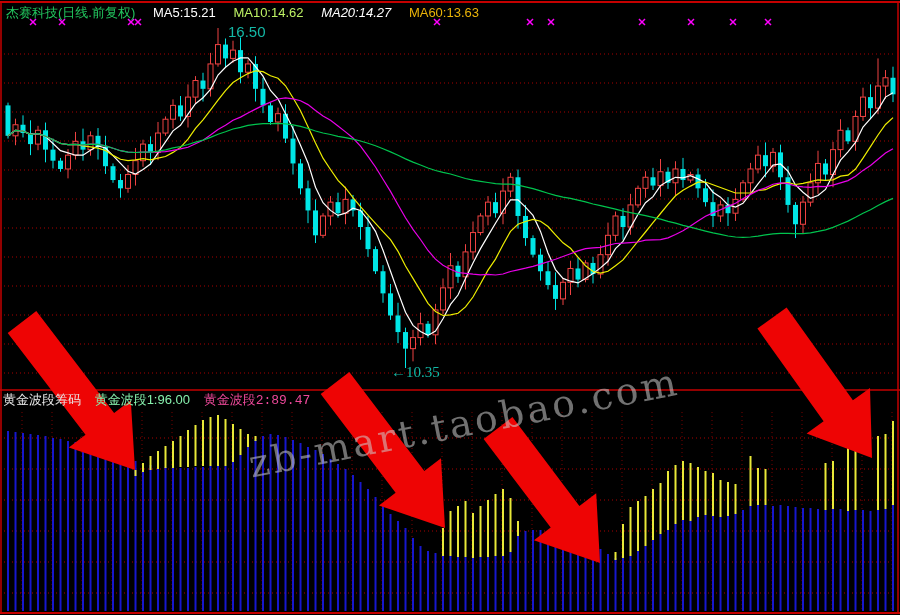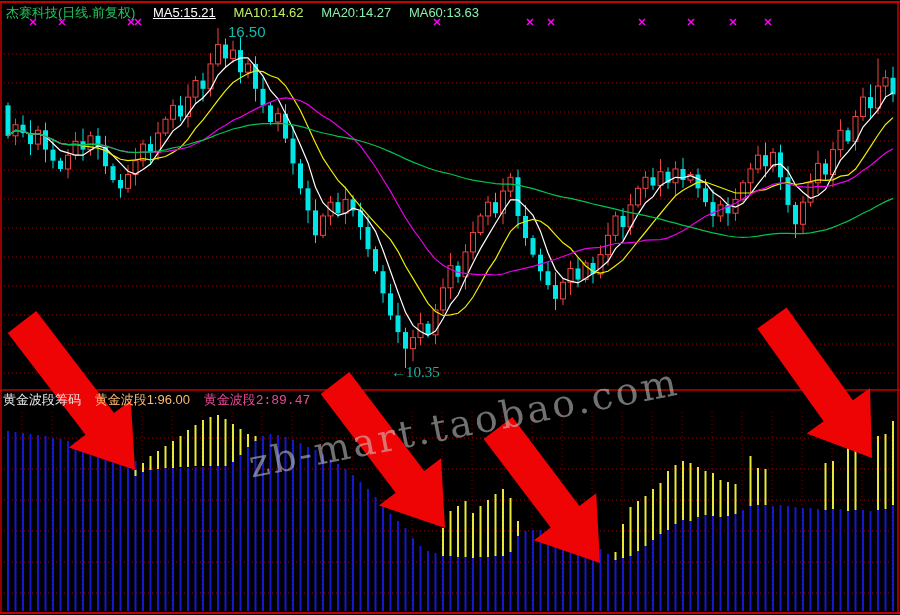--- a/index.html
+++ b/index.html
@@ -519,32 +519,32 @@
         <rect x="847" y="448" width="2" height="63" fill="#e8e838"></rect>
         <rect x="854.5" y="449" width="2" height="61" fill="#e8e838"></rect>
         <rect x="877" y="436" width="2" height="74" fill="#e8e838"></rect>
         <rect x="884.5" y="434" width="2" height="75" fill="#e8e838"></rect>
         <rect x="892" y="421" width="2" height="84" fill="#e8e838"></rect>
       </g>
     </svg>
 
   <div class="hdr noevt">
     <span style="color:#22c55e">杰赛科技(日线.前复权)</span>
-    <span style="color: rgb(255, 255, 255); text-decoration: underline;">MA5:15.21</span>
+    <span style="color: rgb(255, 255, 255);">MA5:15.21</span>
     <span style="color: #bef264;">MA10:14.62</span>
-    <span style="color: #86efac;">MA20:14.27</span>
-    <span style="color: #86efac;">MA60:13.63</span>
+    <span style="color: #ffffff; font-style: italic;">MA20:14.27</span>
+    <span style="color: #eab308;">MA60:13.63</span>
   </div>
 
   <div class="anno" style="left:228px;top:23px;">16.50</div>
   <div class="anno" style="left:391px;top:364px;font-family:Liberation Serif, serif;">←10.35</div>
 
   <div class="ind-hdr noevt">
     <span style="color:#e8e8e8">黄金波段筹码</span>
-    <span style="color: #fdba74;">黄金波段1:96.00</span>
+    <span style="color: #86efac;">黄金波段1:96.00</span>
     <span style="color: #ec4899; font-family: Liberation Mono, monospace;">黄金波段2:89.47</span>
   </div>
 
   <svg id="arrow-svg" width="900" height="615">
       <polygon points="7.7,332.9 85.5,434.8 68.8,447.6 135.0,470.0 130.8,400.2 114.1,413.0 36.3,311.1" fill="#ee0404"></polygon>
       <polygon points="320.7,393.9 395.6,492.7 378.9,505.4 445.0,528.0 441.0,458.2 424.3,470.9 349.3,372.1" fill="#ee0404"></polygon>
       <polygon points="483.6,438.9 550.7,527.6 533.9,540.2 600.0,563.0 596.2,493.2 579.4,505.9 512.4,417.1" fill="#ee0404"></polygon>
       <polygon points="757.4,328.5 823.6,421.3 806.6,433.5 872.0,458.0 870.0,388.1 852.9,400.3 786.6,307.5" fill="#ee0404"></polygon>
     </svg>
 

